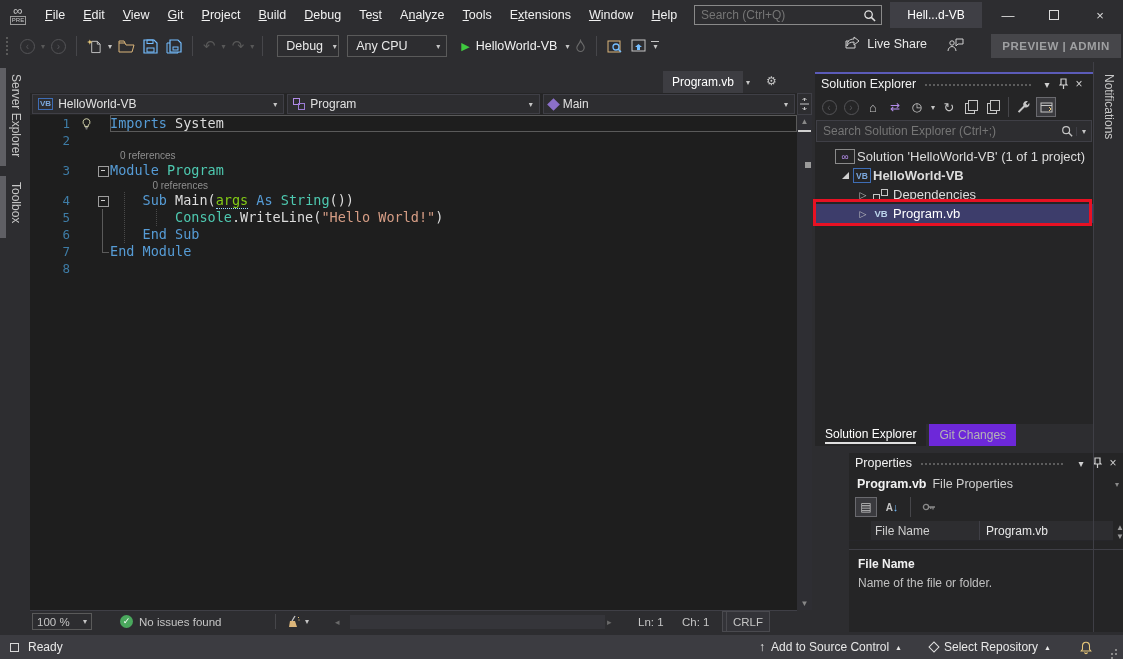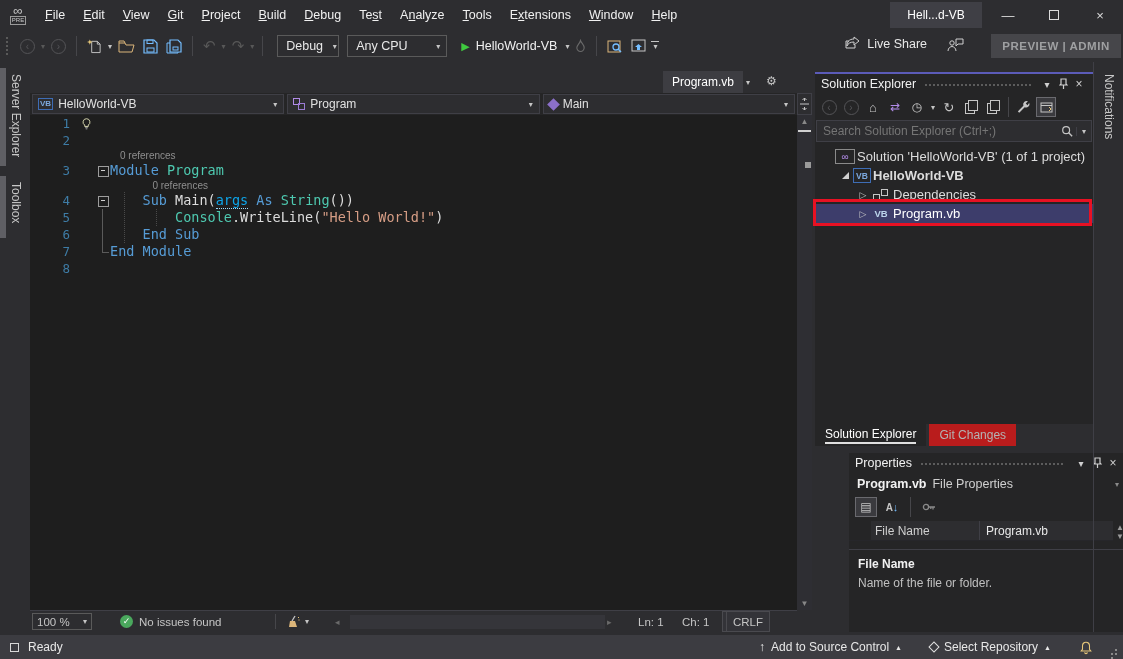--- a/index.html
+++ b/index.html
@@ -66,21 +66,21 @@
   .nico-cube{width:9px;height:9px;background:#8b6fc9;transform:rotate(45deg)}
 
   #code{position:absolute;left:0;top:53px;right:0}
   .crow{display:flex;height:17px;line-height:17px;font-family:"DejaVu Sans Mono","Liberation Mono",monospace;font-size:13.5px}
   .ln{width:50px;padding-right:10px;text-align:right;color:#3e7ca6;font-size:12.5px;flex:none}
   .glyph{width:16px;flex:none;position:relative}
   .om{width:14px;flex:none;position:relative}
   .ct{flex:1;color:#dcdcdc;white-space:pre;padding-right:8px}
   .crow.cur .ct{box-shadow:inset 0 0 0 1px #5a5a5a}
   .lens{height:13px;line-height:13px;font-size:10px;color:#8f8f8f;font-family:"Liberation Sans",sans-serif}
-  .tk-kw{color:#569cd6}.tk-ty{color:#4ec9b0}.tk-pl{color:#dcdcdc}.tk-st{color:#d69d85}.tk-pmu{color:#0ea5e9;border-bottom:1px dotted #9cdcfe}
+  .tk-kw{color:#569cd6}.tk-ty{color:#4ec9b0}.tk-pl{color:#dcdcdc}.tk-st{color:#d69d85}.tk-pmu{color:#84cc16;border-bottom:1px dotted #9cdcfe}
   .om.box::before{content:"";position:absolute;left:2px;top:4px;width:9px;height:9px;border:1px solid #9d9d9d;background:#1e1e1e}
   .om.box::after{content:"";position:absolute;left:5px;top:8px;width:4px;height:1px;background:#d0d0d0}
   .om.line::before{content:"";position:absolute;left:6px;top:0;bottom:0;width:1px;background:#5a5a5a}
   .om.end::before{content:"";position:absolute;left:6px;top:0;height:9px;width:1px;background:#5a5a5a}
   .om.end::after{content:"";position:absolute;left:6px;top:9px;width:7px;height:1px;background:#5a5a5a}
   .guide{position:absolute;width:0;border-left:1px dotted #4a4a4a}
   #g1{left:94px;top:77px;height:51px}
   #g2{left:126px;top:94px;height:17px}
 
   #ebottom{position:absolute;left:0;bottom:0;right:0;height:22px;background:#2d2d30;border-top:1px solid #3f3f46;font-size:11.5px;color:#c5c5c5}
@@ -135,21 +135,21 @@
   .ti-solution::before{content:"∞";color:#b18be8;font-size:10px;line-height:10px}
   .ti-vbproj{border:1px solid #3e6db5;width:18px}
   .ti-vbproj::before{content:"VB";color:#7ba7dc;font-size:8.5px;font-weight:bold}
   .ti-vbfile::before{content:"VB";color:#bcd4ec;font-size:9.5px;font-weight:bold}
   .ti-dep::before{content:"";position:absolute;left:2px;top:7px;width:5px;height:5px;border:1px solid #c5c5c5}
   .ti-dep::after{content:"";position:absolute;right:3px;top:2px;width:5px;height:5px;border:1px solid #c5c5c5}
   #setabs{position:absolute;left:0;bottom:0;right:0;height:22px;background:#2d2d30;display:flex}
   .setab{height:22px;display:flex;align-items:center;padding:0 10px;font-size:12px}
   .setab.on{background:#252526;color:#fff}
   .setab.on span{border-bottom:2px solid #e0e0e0;padding-bottom:1px}
-  .setab.off{background:#b91c1c;color:#b4b4b4;margin-left:3px}
+  .setab.off{background:#6d28d9;color:#b4b4b4;margin-left:3px}
 
   
   #props{position:absolute;left:849px;top:453px;width:278px;height:179px;background:#252526}
   #objrow{height:22px;display:flex;align-items:center;padding:0 8px;font-size:12.5px;color:#d0d0d0}
   #objrow .oname{font-weight:bold;color:#f1f1f1;margin-right:6px}
   #objrow .ocaret{margin-left:auto;font-size:8px;color:#8a8a8a}
   #ptoolbar{height:24px;display:flex;align-items:center;gap:4px;padding:0 6px}
   .pic{width:22px;height:20px;display:flex;align-items:center;justify-content:center;color:#c5c5c5;position:relative}
   .pic.boxed{border:1px solid #6a6a6f;background:#3a3a3e}
   .pic-cat::before{content:"▤";font-size:12px}
@@ -200,20 +200,27 @@
       <div class="menu-item"><u>P</u>roject</div>
       <div class="menu-item"><u>B</u>uild</div>
       <div class="menu-item"><u>D</u>ebug</div>
       <div class="menu-item">Te<u>s</u>t</div>
       <div class="menu-item">A<u>n</u>alyze</div>
       <div class="menu-item"><u>T</u>ools</div>
       <div class="menu-item">E<u>x</u>tensions</div>
       <div class="menu-item"><u>W</u>indow</div>
       <div class="menu-item"><u>H</u>elp</div>
     </div>
+  <div id="searchbox">
+    <input placeholder="Search (Ctrl+Q)" style="">
+    <svg class="mag" width="13" height="13" viewBox="0 0 14 14">
+        <circle cx="6" cy="6" r="4" fill="none" stroke="#e0e0e0" stroke-width="1.4"></circle>
+        <path d="M9 9l4 4" stroke="#e0e0e0" stroke-width="1.6"></path>
+      </svg>
+  </div>
   <div id="title-chip">Hell...d-VB</div>
   <div class="winbtn" id="btn-min">—</div>
   <div class="winbtn" id="btn-max">
       <i></i>
     </div>
   <div class="winbtn" id="btn-close">×</div>
 </div>
 
 <div id="toolbar">
   <div class="grip"></div>
@@ -352,20 +359,21 @@
     <div class="guide" id="g2"></div>
   <div class="crow cur">
         <span class="ln">1</span>
         <span class="glyph">
           <svg width="13" height="14" viewBox="0 0 16 16" style="margin-top:2px">
             <path d="M8 1.5a4.2 4.2 0 0 0-2.2 7.8V11h4.4V9.3A4.2 4.2 0 0 0 8 1.5z" fill="none" stroke="#d8d8b0" stroke-width="1.2"></path>
             <path d="M6.3 12.5h3.4M7 14h2" stroke="#9d9d9d" stroke-width="1.2"></path>
           </svg>
         </span>
         <span class="om "></span>
+        <span class="ct"><span class="tk-kw">Imports</span><span class="tk-pl"> </span><span class="tk-pl">System</span></span>
       </div>
       <div class="crow">
         <span class="ln">2</span>
         <span class="glyph"></span>
         <span class="om "></span>
         <span class="ct"></span>
       </div>
       <div class="lens" style="margin-left: 90px;">0 references</div>
       <div class="crow">
         <span class="ln">3</span>

